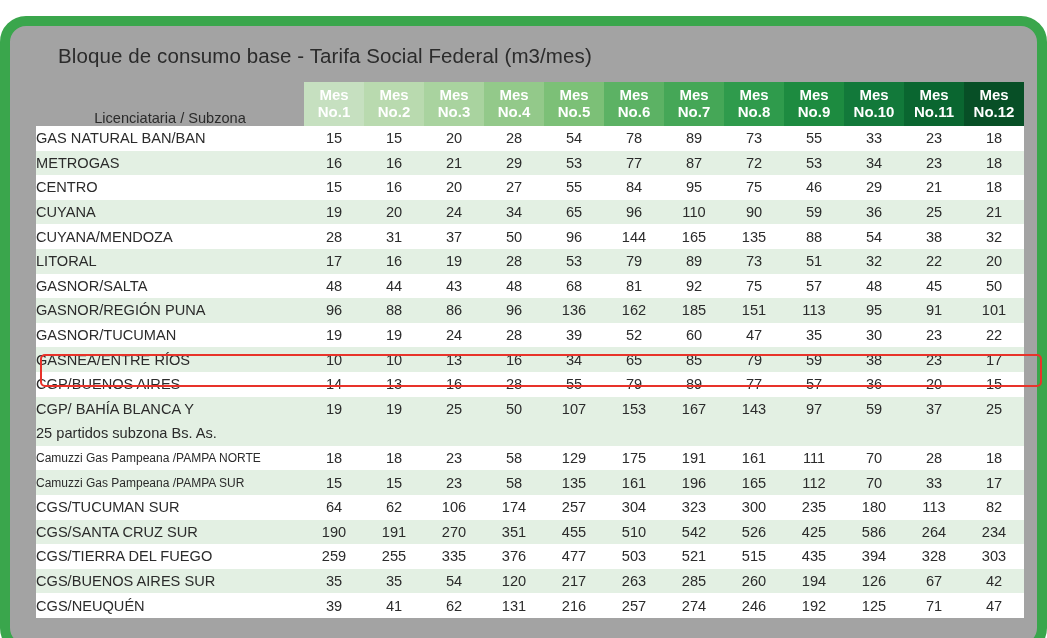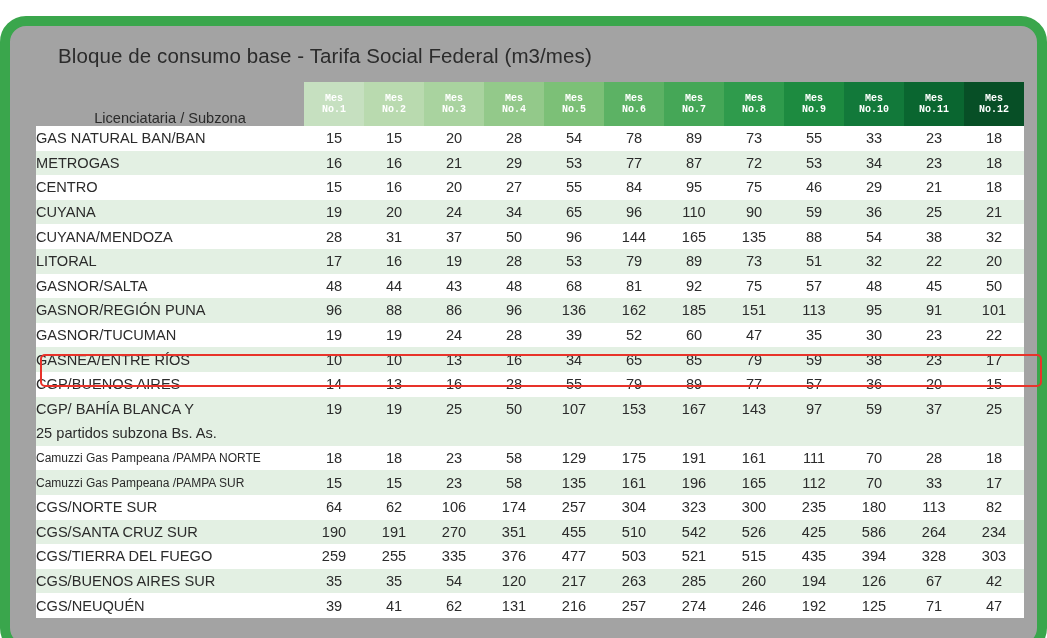--- a/index.html
+++ b/index.html
@@ -44,25 +44,24 @@
   table.grid td, table.grid th {
     padding: 0;
     margin: 0;
   }
   .col-name { width: 268px; }
   .col-m { width: 60px; }
   th.mh {
     height: 44px;
     vertical-align: middle;
     color: #ffffff;
-    font-size: 10px;
+    font-size: 15px;
     font-weight: bold;
     line-height: 1.12;
     padding: 0 2px;
-    font-family: Liberation Mono, monospace;
   }
   th.name-head {
     text-align: center;
     vertical-align: bottom;
     font-size: 14.6px;
     font-weight: normal;
     color: #2b2b2b;
     padding: 0 0 4px 4px;
     height: 44px;
   }
@@ -387,21 +386,21 @@
             <td class="v">135</td>
             <td class="v">161</td>
             <td class="v">196</td>
             <td class="v">165</td>
             <td class="v">112</td>
             <td class="v">70</td>
             <td class="v">33</td>
             <td class="v">17</td>
           </tr>
           <tr class="white" id="row-15">
-            <td class="rname">CGS/NORTE SUR</td>
+            <td class="rname">CGS/TUCUMAN SUR</td>
             <td class="v">64</td>
             <td class="v">62</td>
             <td class="v">106</td>
             <td class="v">174</td>
             <td class="v">257</td>
             <td class="v">304</td>
             <td class="v">323</td>
             <td class="v">300</td>
             <td class="v">235</td>
             <td class="v">180</td>

